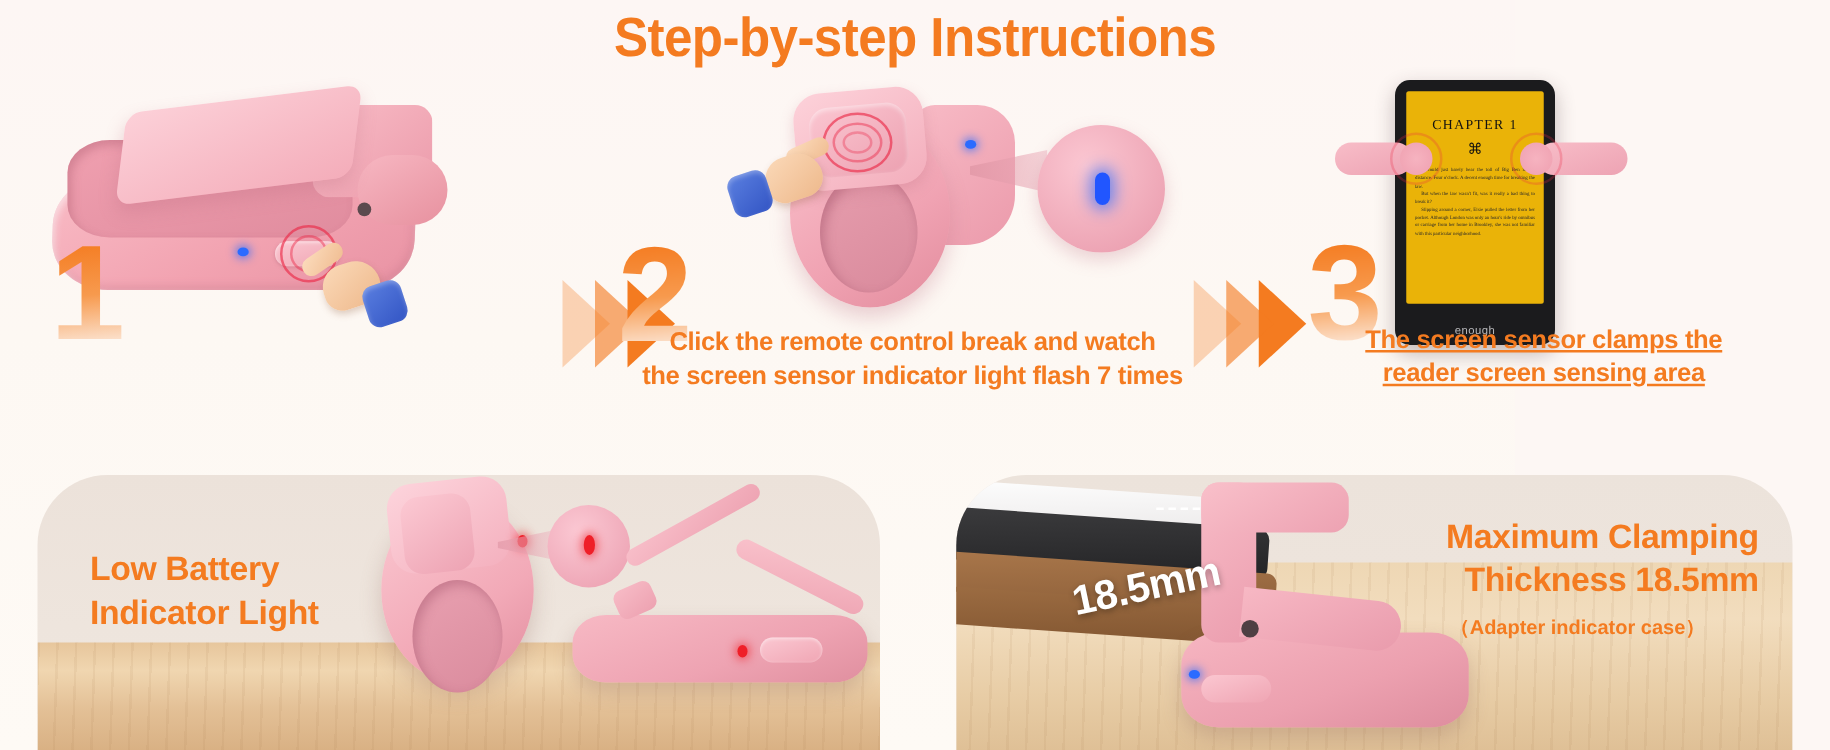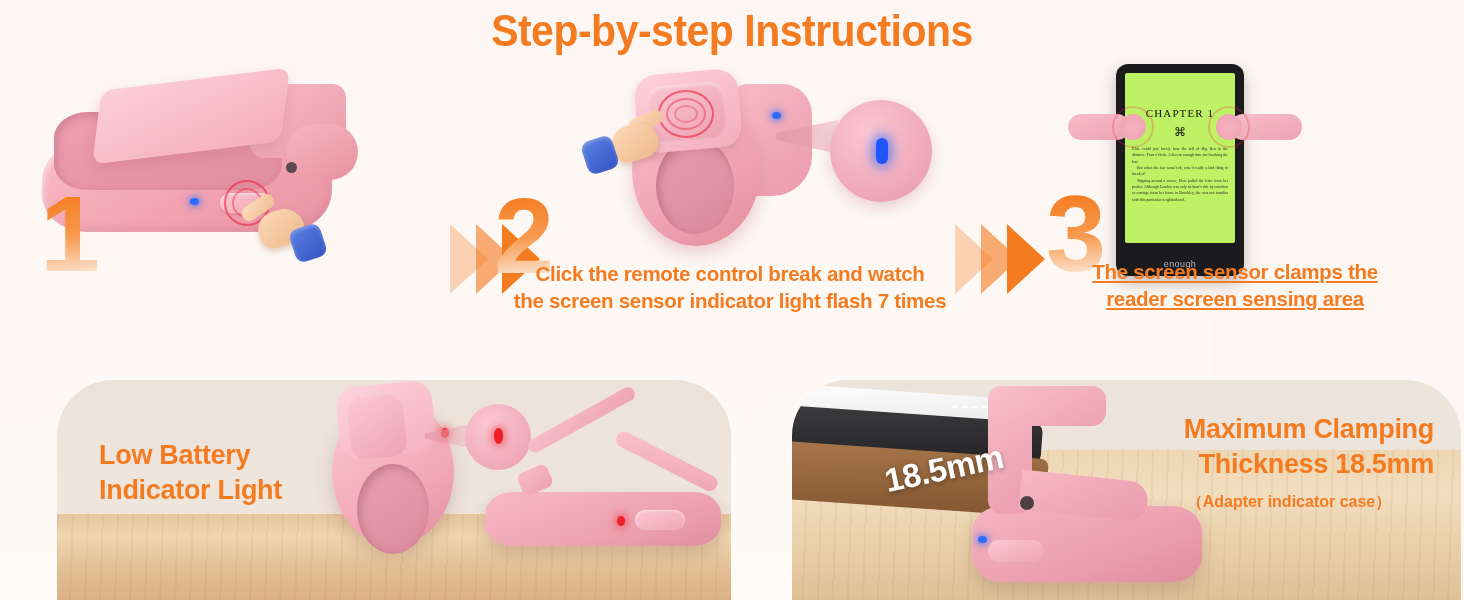--- a/index.html
+++ b/index.html
@@ -116,39 +116,39 @@
               box-shadow:0 0 12px 4px rgba(43,107,255,.65); }
   .cone { position:absolute; left:196px; top:58px; width:62px; height:34px;
           background:linear-gradient(90deg,rgba(224,150,165,.75),rgba(236,172,186,.45));
           clip-path:polygon(0 38%,100% 0,100% 100%,0 58%); }
 
   
   .kindle { position:absolute; left:96px; top:2px; width:128px; height:212px;
             border-radius:12px; background:#1b1b1d;
             box-shadow:0 7px 16px rgba(60,40,45,.3); }
   .kscreen{ position:absolute; left:9px; top:9px; width:110px; height:170px;
-            background:#bef264; border-radius:2px; overflow:hidden; padding:27px 7px 0; }
+            background:#eab308; border-radius:2px; overflow:hidden; padding:14px 7px 0; }
   .kch   { text-align:center; font-family:"Liberation Serif", serif;
            font-size:11px; letter-spacing:1.1px; color:#111; margin-top:7px; }
   .korn  { text-align:center; font-size:12px; color:#111; margin:6px 0 7px; }
   .kbody { font-family:"Liberation Serif", serif; font-size:3.9px; line-height:1.62;
            color:#2a2a2a; text-align:justify; }
   .kbody p { text-indent:5px; }
   .kbody p:first-child { text-indent:0; }
   .klogo { position:absolute; bottom:7px; left:0; width:100%; text-align:center;
            font-size:9px; color:#b9b9bc; letter-spacing:.4px; }
   .clamp-l{ position:absolute; left:48px; top:52px; width:62px; height:26px;
             border-radius:13px; background:linear-gradient(160deg,#f8bdc8,#eda3b3); }
   .clamp-r{ position:absolute; left:210px; top:52px; width:72px; height:26px;
             border-radius:13px; background:linear-gradient(160deg,#f8bdc8,#eda3b3); }
   .sense  { position:absolute; width:26px; height:26px; border-radius:50%;
             background:radial-gradient(circle,#f6b3c0,#efa0b0); }
 
   
-  .panel { position:absolute; bottom:0; height:220px; overflow:hidden;margin-left:27px; }
+  .panel { position:absolute; bottom:0; height:220px; overflow:hidden; }
   .panel-left  { left:30px;  width:674px; border-radius:56px 56px 0 0;
                  background:linear-gradient(180deg,#ece2da 0%,#eee5dd 55%,#efe7df 100%); }
   .panel-right { left:765px; width:669px; border-radius:56px 56px 0 0;
                  background:linear-gradient(180deg,#ece3db 0%,#efe6de 100%); }
   .wood { position:absolute; left:0; bottom:0; width:100%; height:86px;
           background:linear-gradient(180deg,#e7c69c 0%,#f0d6b0 26%,#e3c096 62%,#d9b184 100%); }
   .wood.r { height:150px;
             background:linear-gradient(180deg,#eed7b4 0%,#f2ddbe 30%,#e8cda6 70%,#dfc096 100%); }
   .wood:after { content:""; position:absolute; inset:0;
                 background:repeating-linear-gradient(92deg,rgba(160,115,70,.09) 0 2px,

